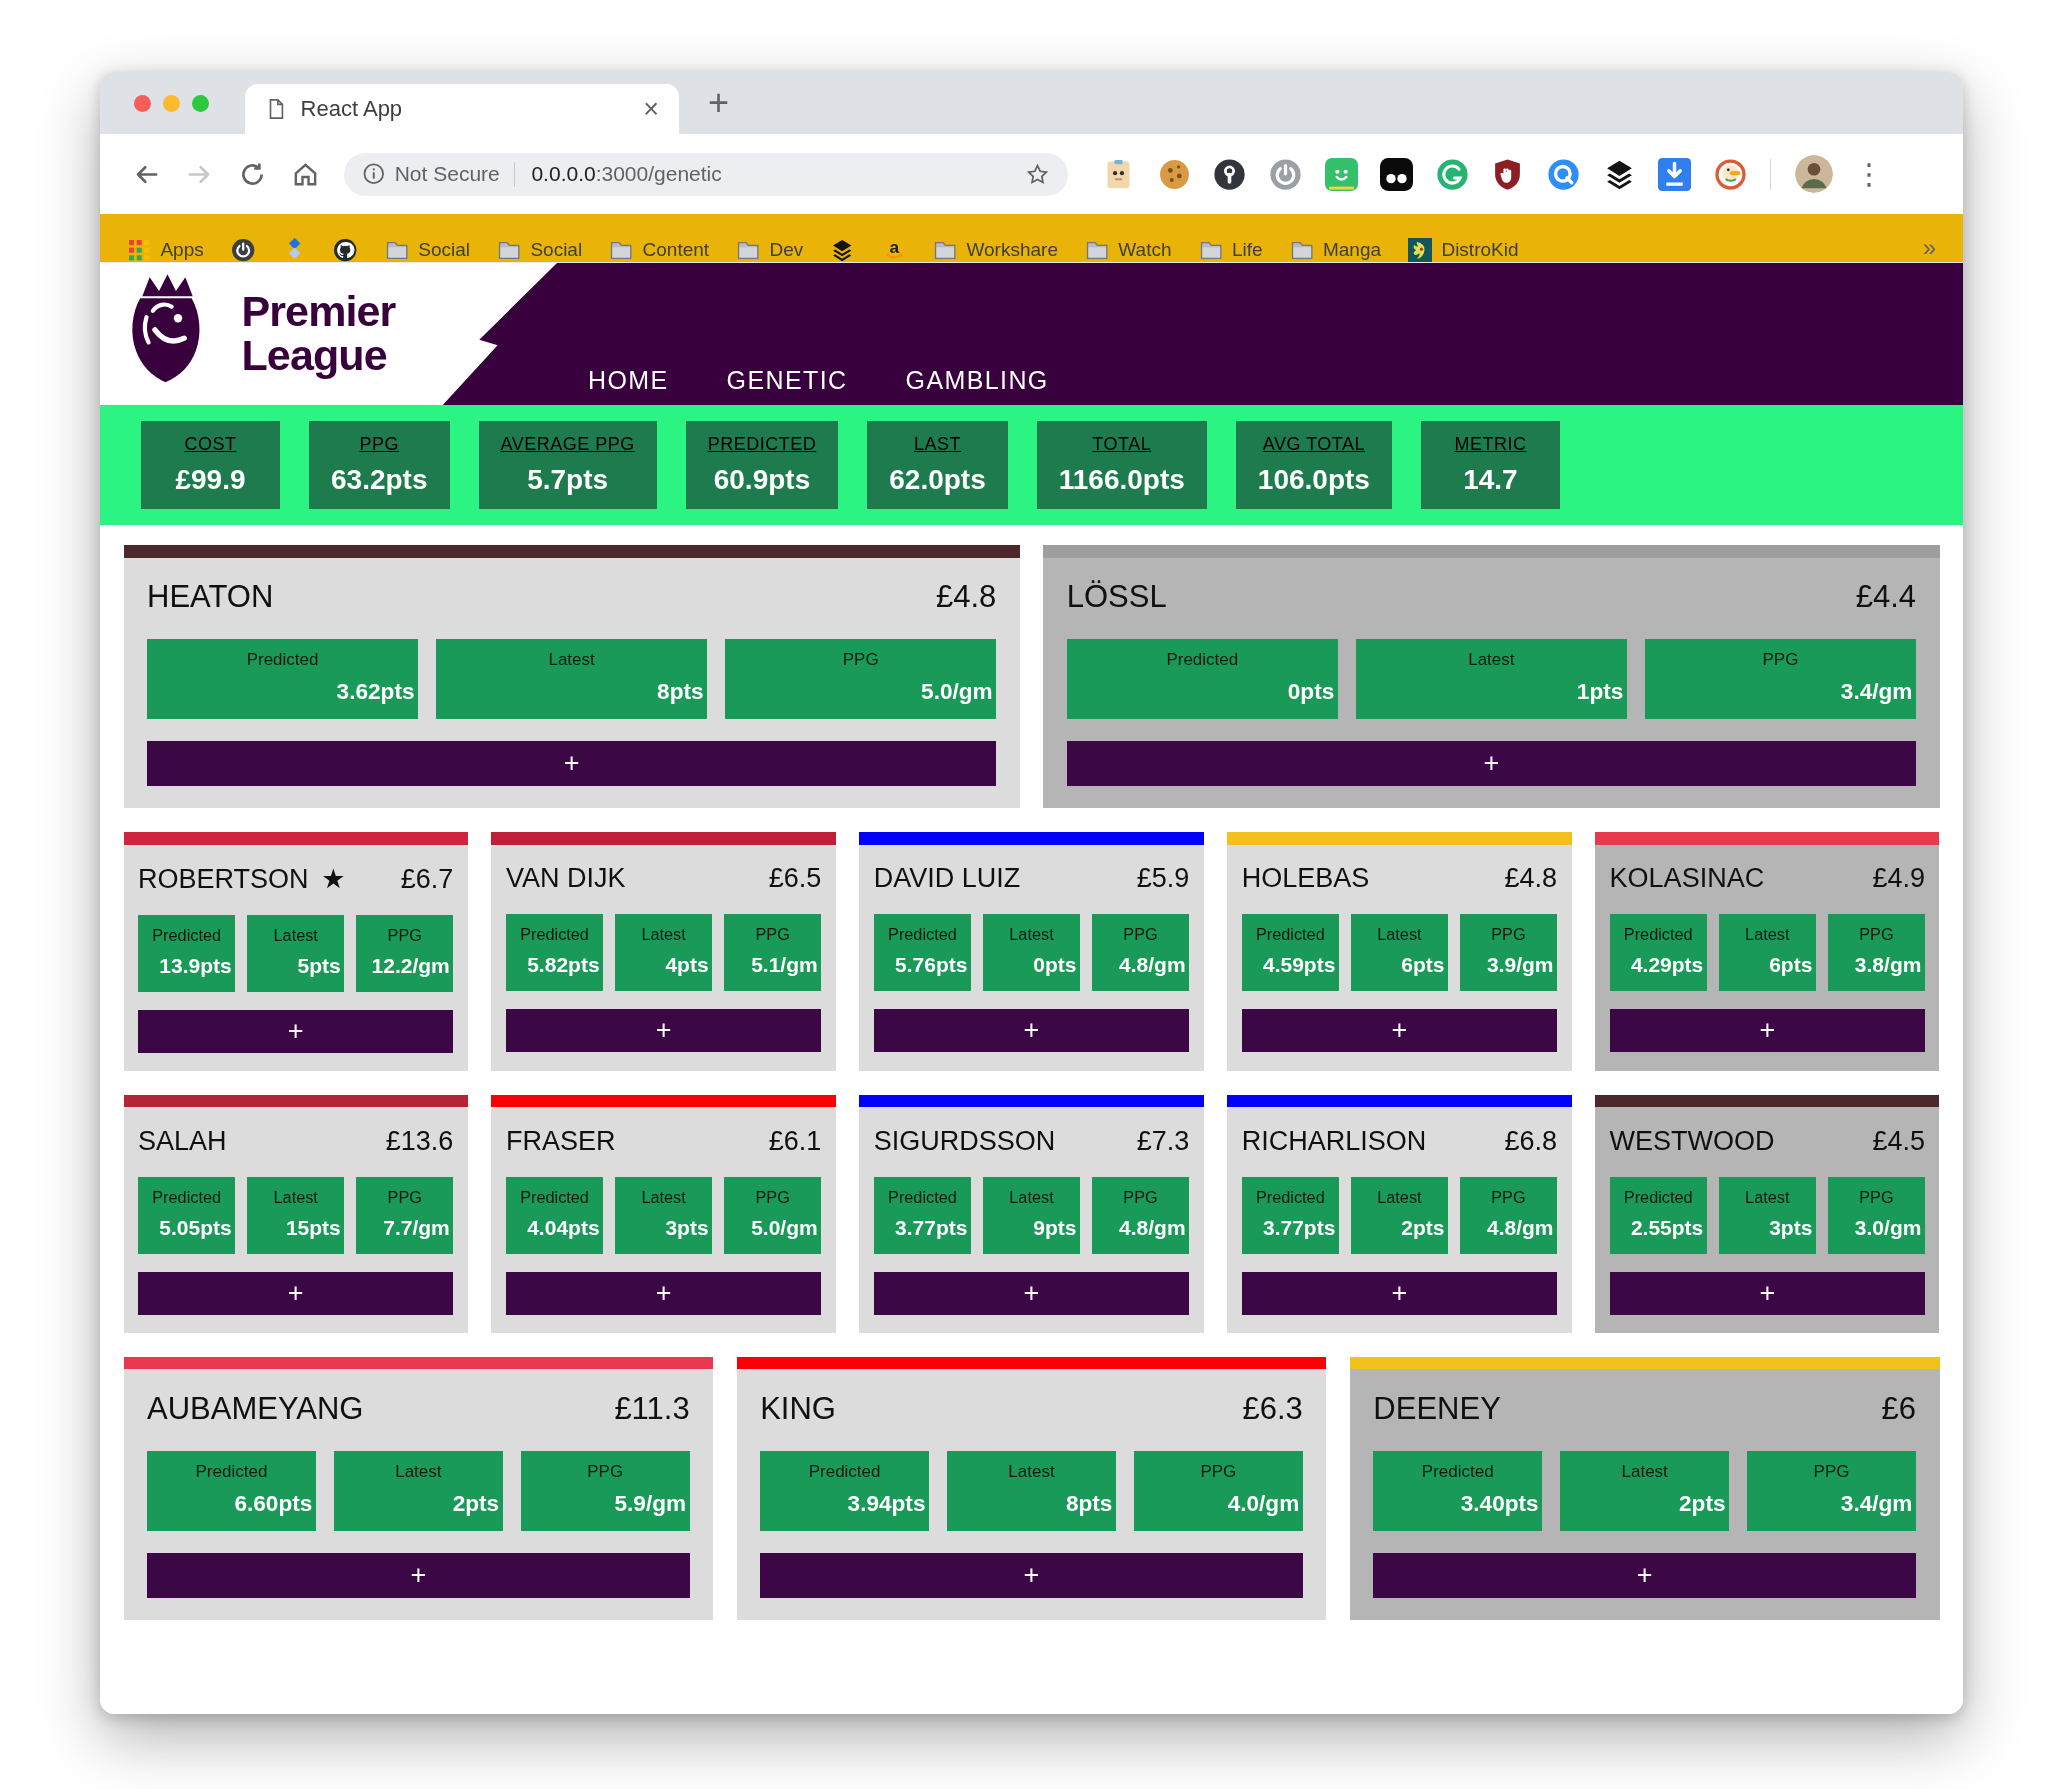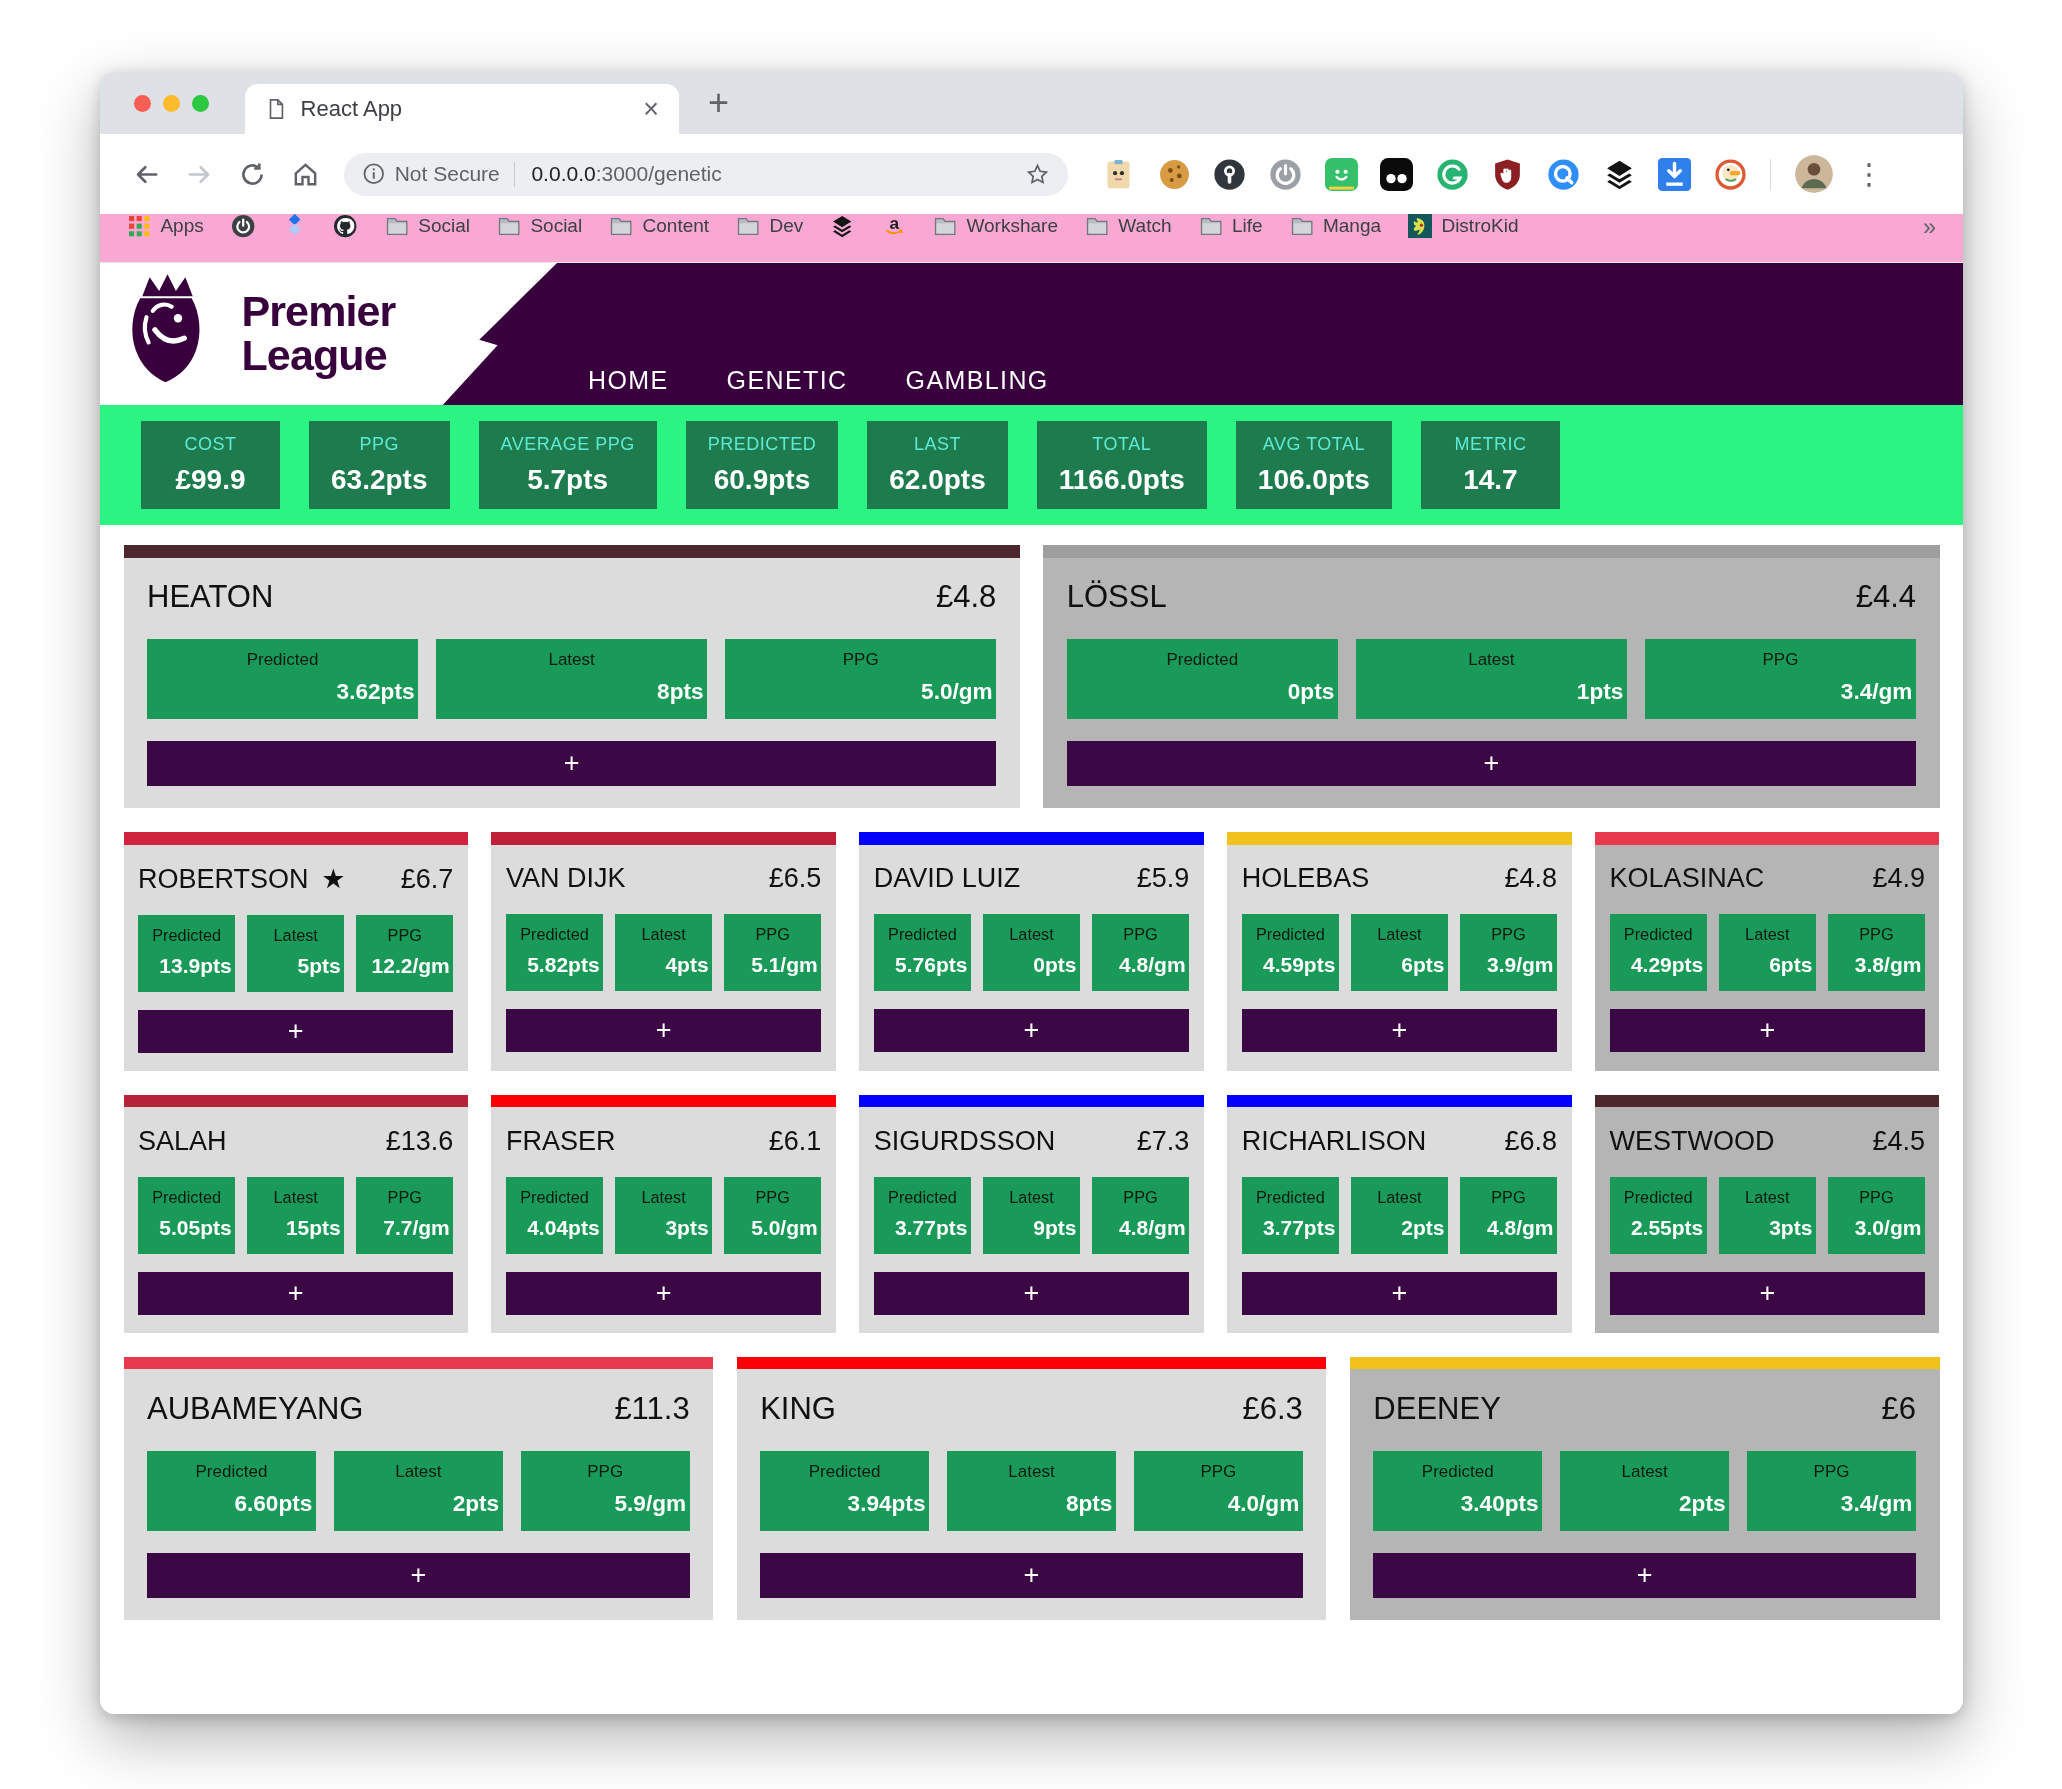--- a/index.html
+++ b/index.html
@@ -31,39 +31,39 @@
   .omni-star{margin-left:auto;}
   .omni-star svg{width:25px;height:25px;display:block;}
   .extrow{display:flex;align-items:center;gap:22.6px;margin-left:34px;}
   .ext{width:33px;height:33px;flex:0 0 auto;}
   .ext svg{width:33px;height:33px;display:block;}
   .tool-sep{width:0.9px;height:31px;background:#d5d8dc;margin-left:23.5px;flex:0 0 auto;}
   .avatar{width:38px;height:38px;margin-left:23.5px;border-radius:50%;overflow:hidden;flex:0 0 auto;}
   .avatar svg{width:38px;height:38px;display:block;}
   .menu-dots{margin-left:22px;font-size:29px;color:#5f6368;flex:0 0 auto;}
   
-  .bookmarks{height:49px;background:#f9a8d4;display:flex;align-items:flex-start;padding:0 27px;gap:27px;
+  .bookmarks{height:49px;background:#eab308;display:flex;align-items:flex-end;padding:0 27px;gap:27px;
              border-bottom:0.9px solid #e8eaed;font-size:19px;color:#3c4043;box-sizing:border-box;}
   .bm{display:flex;align-items:center;gap:9px;flex:0 0 auto;}
   .bm-ic svg{width:24.4px;height:24.4px;display:block;}
   .bm-overflow{margin-left:auto;font-size:23.5px;color:#5f6368;}
   
   .content{height:1452px;background:#fff;}
   .pl-header{height:142px;background:var(--brand-purple,#38003c);position:relative;overflow:hidden;}
   .pl-wedge{position:absolute;left:0;top:0;height:100%;width:457px;background:#fff;
             clip-path:polygon(0 0,100% 0,83% 54%,87% 58%,75% 100%,0 100%);
             display:flex;align-items:center;gap:22px;padding-left:14.5px;box-sizing:border-box;}
   .pl-logo svg{width:105px;height:132px;display:block;}
   .pl-brand{color:var(--brand-purple,#38003c);font-weight:bold;font-size:43px;line-height:1.02;letter-spacing:-0.9px;}
   .pl-nav{position:absolute;left:488px;top:0;height:100%;display:flex;align-items:center;gap:58px;margin-top:46px;}
   .pl-nav .navlink{color:#fff;font-size:25px;letter-spacing:1.4px;cursor:pointer;}
   
   .statsbar{height:120px;background:var(--bar-green,#2cf482);display:flex;align-items:center;gap:29px;padding-left:41px;}
   .statbox{background:var(--stat-green-dark,#1e7b4e);text-align:center;padding:13.6px 22px;min-width:95px;}
-  .statbox .s-label{font-size:18px;color:#5eead4;letter-spacing:0.5px;}
+  .statbox .s-label{font-size:18px;color:#000000;letter-spacing:0.5px;text-decoration:underline;}
   .statbox .s-value{font-size:28px;color:#fff;font-weight:bold;margin-top:8.1px;}
   
   .cards{padding:20px 23.5px 0;display:flex;flex-direction:column;gap:23.5px;}
   .card-row{display:grid;gap:23.5px;}
   .card-row[data-row="1"]{grid-template-columns:repeat(2,1fr);}
   .card-row[data-row="2"],.card-row[data-row="3"]{grid-template-columns:repeat(5,1fr);}
   .card-row[data-row="4"]{grid-template-columns:repeat(3,1fr);}
   .card{background:var(--card-bg,#dcdcdc);}
   .card.dim{background:var(--card-bg-dim,#b5b5b5);}
   .team-bar{height:12.7px;}

